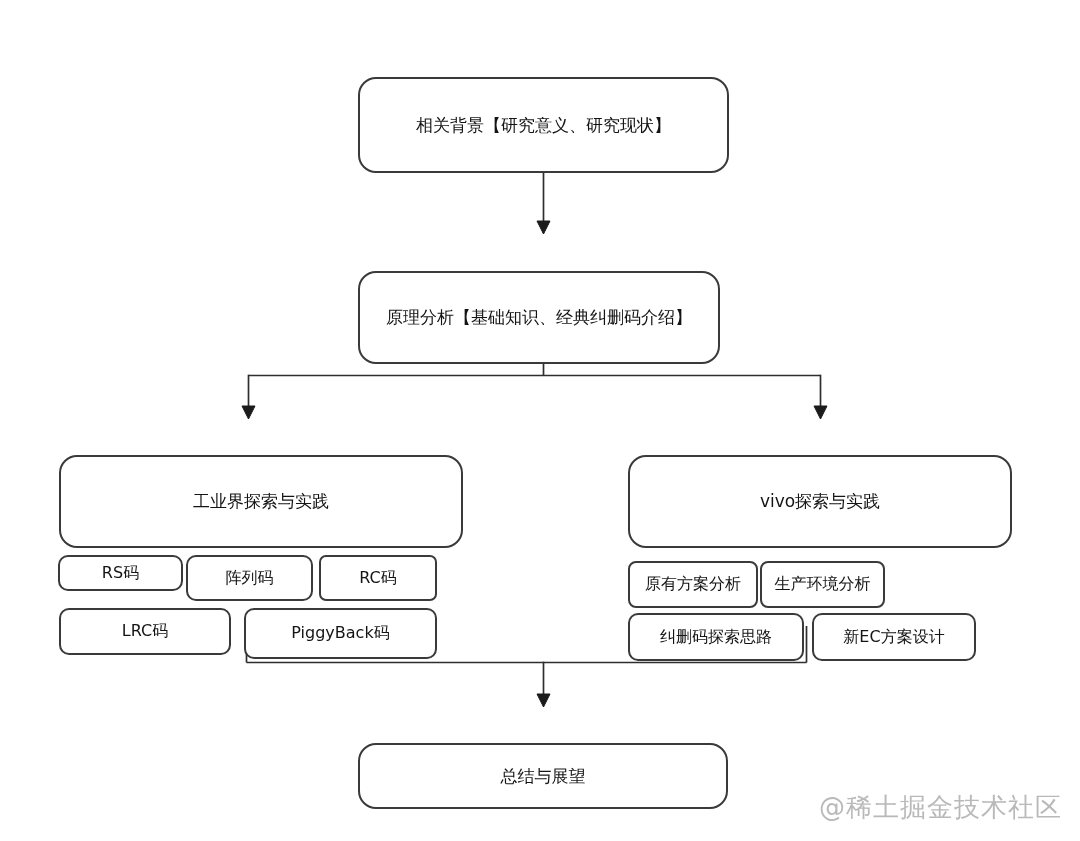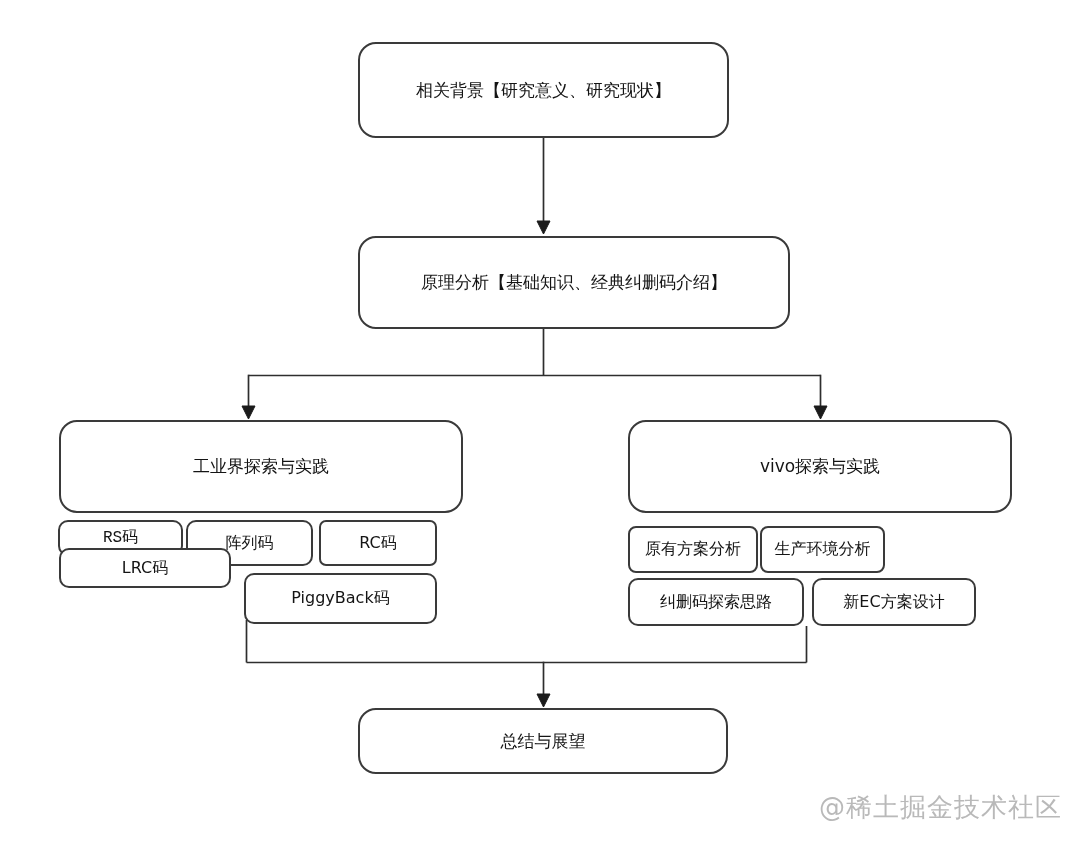--- a/index.html
+++ b/index.html
@@ -39,46 +39,47 @@
     align-items: center;
     justify-content: center;
     background: #ffffff;
     border: 2px solid #3a3a3a;
     border-radius: 10px;
     font-size: 16px;
     color: #141414;
     text-align: center;
     line-height: 1.3;
     white-space: nowrap;
+    margin-top: 35px;
   }
   .node.lg {
     border-radius: 18px;
     font-size: 17px;
   }
   .node.sm-r {
     border-radius: 8px;
   }
   .watermark {
     position: absolute;
     right: 18px;
     bottom: 16px;
     font-size: 26px;
     color: #b9b9b9;
     letter-spacing: 1px;
   }
 
   
   #n-background   { left: 358px; top: 42px;  width: 371px; height: 96px; }
-  #n-principle    { left: 358px; top: 236px; width: 432px; height: 93px; }
+  #n-principle    { left: 358px; top: 236px; width: 362px; height: 93px; }
   #n-industry     { left: 59px;  top: 420px; width: 404px; height: 93px; }
   #n-vivo         { left: 628px; top: 420px; width: 384px; height: 93px; }
-  #n-rs           { left: 58px;  top: 520px; width: 125px; height: 36px; font-family: Liberation Mono, monospace; }
+  #n-rs           { left: 58px;  top: 520px; width: 125px; height: 36px; }
   #n-array        { left: 186px; top: 520px; width: 127px; height: 46px; }
   #n-rc           { left: 319px; top: 520px; width: 118px; height: 46px; border-radius: 7px; }
-  #n-lrc          { left: 59px;  top: 548px; width: 172px; height: 40px; }
+  #n-lrc          { left: 59px;  top: 573px; width: 172px; height: 47px; }
   #n-piggyback    { left: 244px; top: 573px; width: 193px; height: 51px; }
   #n-existing     { left: 628px; top: 526px; width: 130px; height: 47px; }
   #n-production   { left: 760px; top: 526px; width: 125px; height: 47px; }
   #n-reliability  { left: 889px; top: 526px; width: 123px; height: 47px; }
   #n-exploration  { left: 628px; top: 578px; width: 176px; height: 48px; }
   #n-newec        { left: 812px; top: 578px; width: 164px; height: 48px; }
   #n-summary      { left: 358px; top: 708px; width: 370px; height: 66px; }
 </style>
 </head>
 <body>

